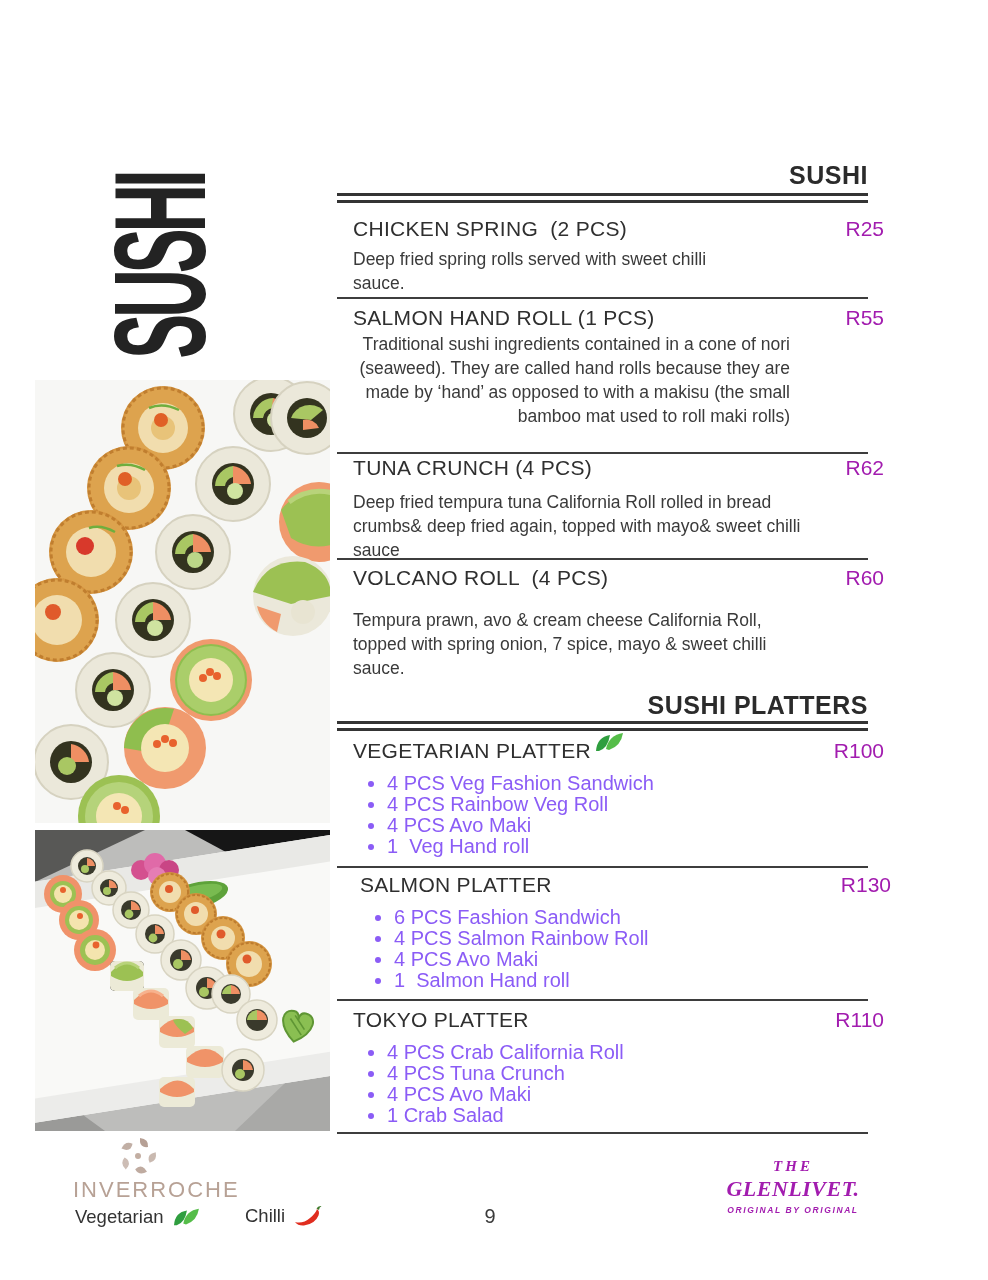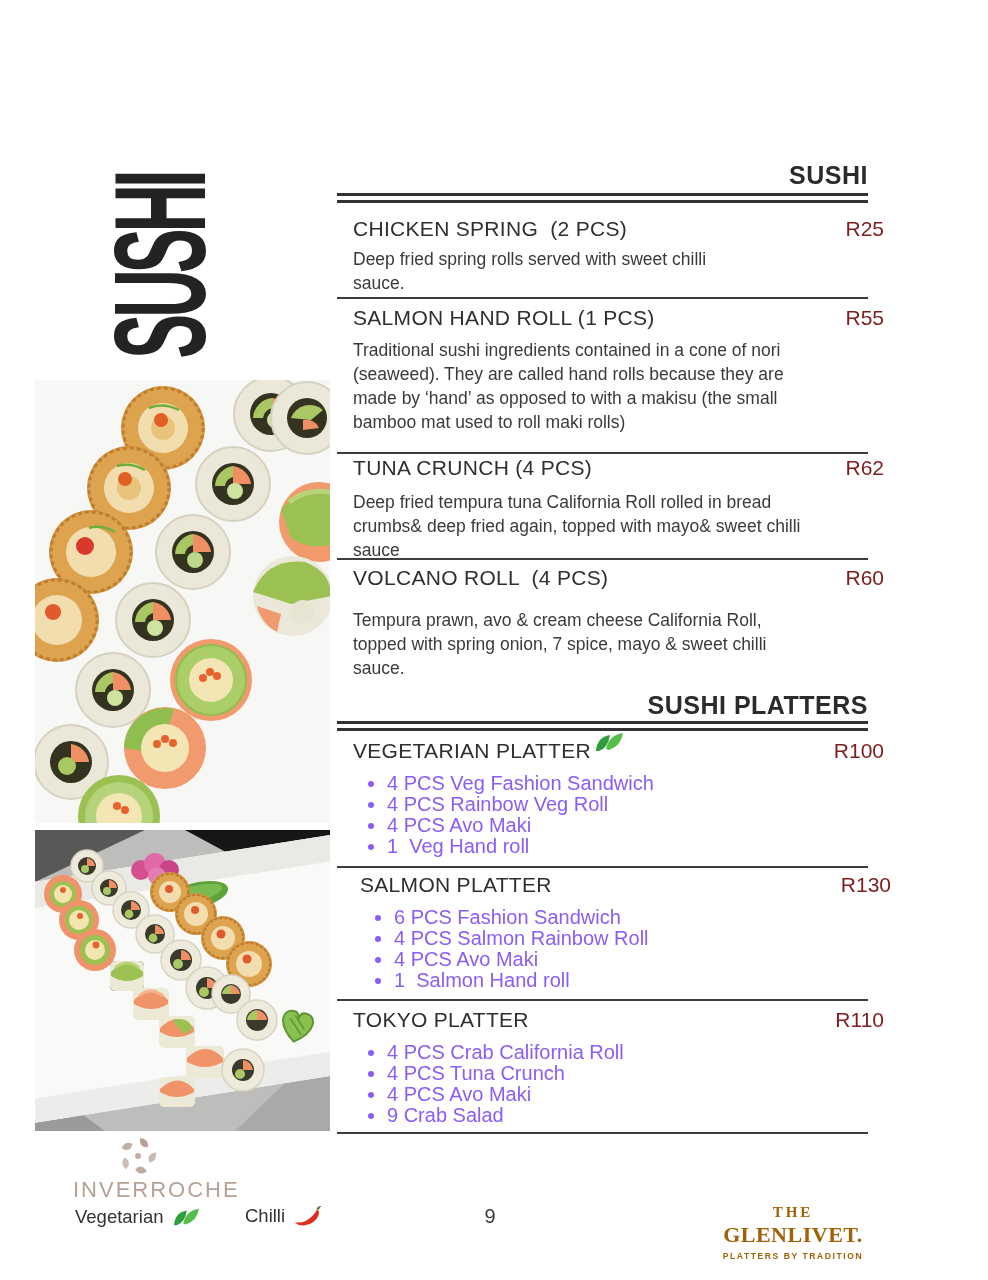--- a/index.html
+++ b/index.html
@@ -30,39 +30,39 @@
   .r2{top:721px;}
   .sep{position:absolute;left:0;width:531px;border-top:2px solid #3d3d3d;}
   .s1{top:297px;} .s2{top:452px;} .s3{top:558px;}
   .s4{top:866px;} .s5{top:999px;} .s6{top:1132px;}
 
   .row{position:absolute;left:16px;width:531px;}
   .row1{top:216px;} .row2{top:305px;} .row3{top:455px;} .row4{top:565px;}
   .row5{top:738px;} .row6{top:872px;margin-left:7px;} .row7{top:1007px;}
   .head{display:flex;justify-content:space-between;align-items:flex-start;}
   .item-name{font-size:21px;color:#2f2f2f;letter-spacing:.3px;white-space:pre-wrap;line-height:26px;display:flex;align-items:flex-start;}
-  .item-price{font-size:21px;color:#7f1d1d;line-height:26px;}
+  .item-price{font-size:21px;color:#a21caf;line-height:26px;}
   .item-desc{font-size:17.5px;color:#3a3a3a;line-height:24px;margin-top:5px;}
   .w-chicken{max-width:400px;}
-  .w-salmonhr{max-width:437px;margin-top:7px;}
+  .w-salmonhr{max-width:437px;margin-top:1px;text-align:right;}
   .w-tuna{max-width:482px;margin-top:9px;}
   .w-volcano{max-width:458px;margin-top:17px;}
   ul.bullets{margin:9px 0 0 0;padding-left:34px;}
   ul.bullets li{font-size:20px;color:#8b5cf6;line-height:21px;white-space:pre-wrap;margin:0 0 0 0;}
   .platter-leaf{margin-left:2px;transform:translateY(-9px);}
 
   
   .inv-mark{position:absolute;left:110px;top:1134px;}
   .inv-word{position:absolute;left:73px;top:1177px;width:130px;text-align:center;
     font-size:22px;letter-spacing:2px;color:#ab9183;opacity:.85;font-weight:400;white-space:nowrap;}
   .legend-item{position:absolute;display:flex;align-items:center;gap:8px;font-size:18.5px;color:#333;}
   .leg-veg{left:75px;top:1205px;}
   .leg-chilli{left:245px;top:1205px;}
   .page-num{position:absolute;left:470px;top:1205px;width:40px;text-align:center;font-size:20px;color:#3a3a3a;}
-  .glenlivet{position:absolute;left:713px;top:1204px;width:160px;text-align:center;color:#a16207;font-family:"Liberation Serif",serif;}
+  .glenlivet{position:absolute;left:713px;top:1158px;width:160px;text-align:center;color:#a21caf;font-family:"Liberation Serif",serif;font-style:italic;}
   .gl-the{font-size:15px;font-weight:700;letter-spacing:3px;line-height:16px;}
   .gl-name{font-size:22px;font-weight:700;letter-spacing:.5px;line-height:30px;}
   .gl-sub{font-size:8.5px;font-weight:700;letter-spacing:1.6px;margin-top:1px;font-family:"Liberation Sans",sans-serif;}
 </style>
 </head>
 <body>
 
 <div class="page">
 
   <div class="side-title">SUSHI</div>
@@ -443,21 +443,21 @@
 
     <div class="row row7">
       <div class="head">
         <span class="item-name">TOKYO PLATTER</span>
         <span class="item-price">R110</span>
       </div>
       <ul class="bullets">
         <li>4 PCS Crab California Roll</li>
         <li>4 PCS Tuna Crunch</li>
         <li>4 PCS Avo Maki</li>
-        <li>9 Crab Salad</li>
+        <li>1 Crab Salad</li>
       </ul>
     </div>
     <div class="sep s6"></div>
   </div>
 
   <svg class="inv-mark" width="56" height="44" viewBox="0 0 56 44">
     <g fill="#a5897b" opacity="0.8">
       <g transform="translate(28,22)">
         <path transform="rotate(0)" d="M2 -18 q9 1 8 9 q-7 1 -8 -5 z"></path>
         <path transform="rotate(72)" d="M2 -18 q9 1 8 9 q-7 1 -8 -5 z" opacity="0.75"></path>
@@ -484,16 +484,16 @@
       <path d="M2 17 Q10 19 17 13 Q23 8 24 4 Q27 6 25.5 10.5 Q22 19 11 20.5 Q5 21 2 17 Z" fill="#e02d1f"></path>
       <path d="M23.5 3.5 q1.5 -3 5 -2.5 q-2.5 1.5 -2.5 4 z" fill="#3d7a2a"></path>
     </svg>
   </div>
 
   <div class="page-num">9</div>
 
   <div class="glenlivet">
     <div class="gl-the">THE</div>
     <div class="gl-name">GLENLIVET.</div>
-    <div class="gl-sub">PLATTERS BY TRADITION</div>
+    <div class="gl-sub">ORIGINAL BY ORIGINAL</div>
   </div>
 
 </div>
 
 </body></html>

